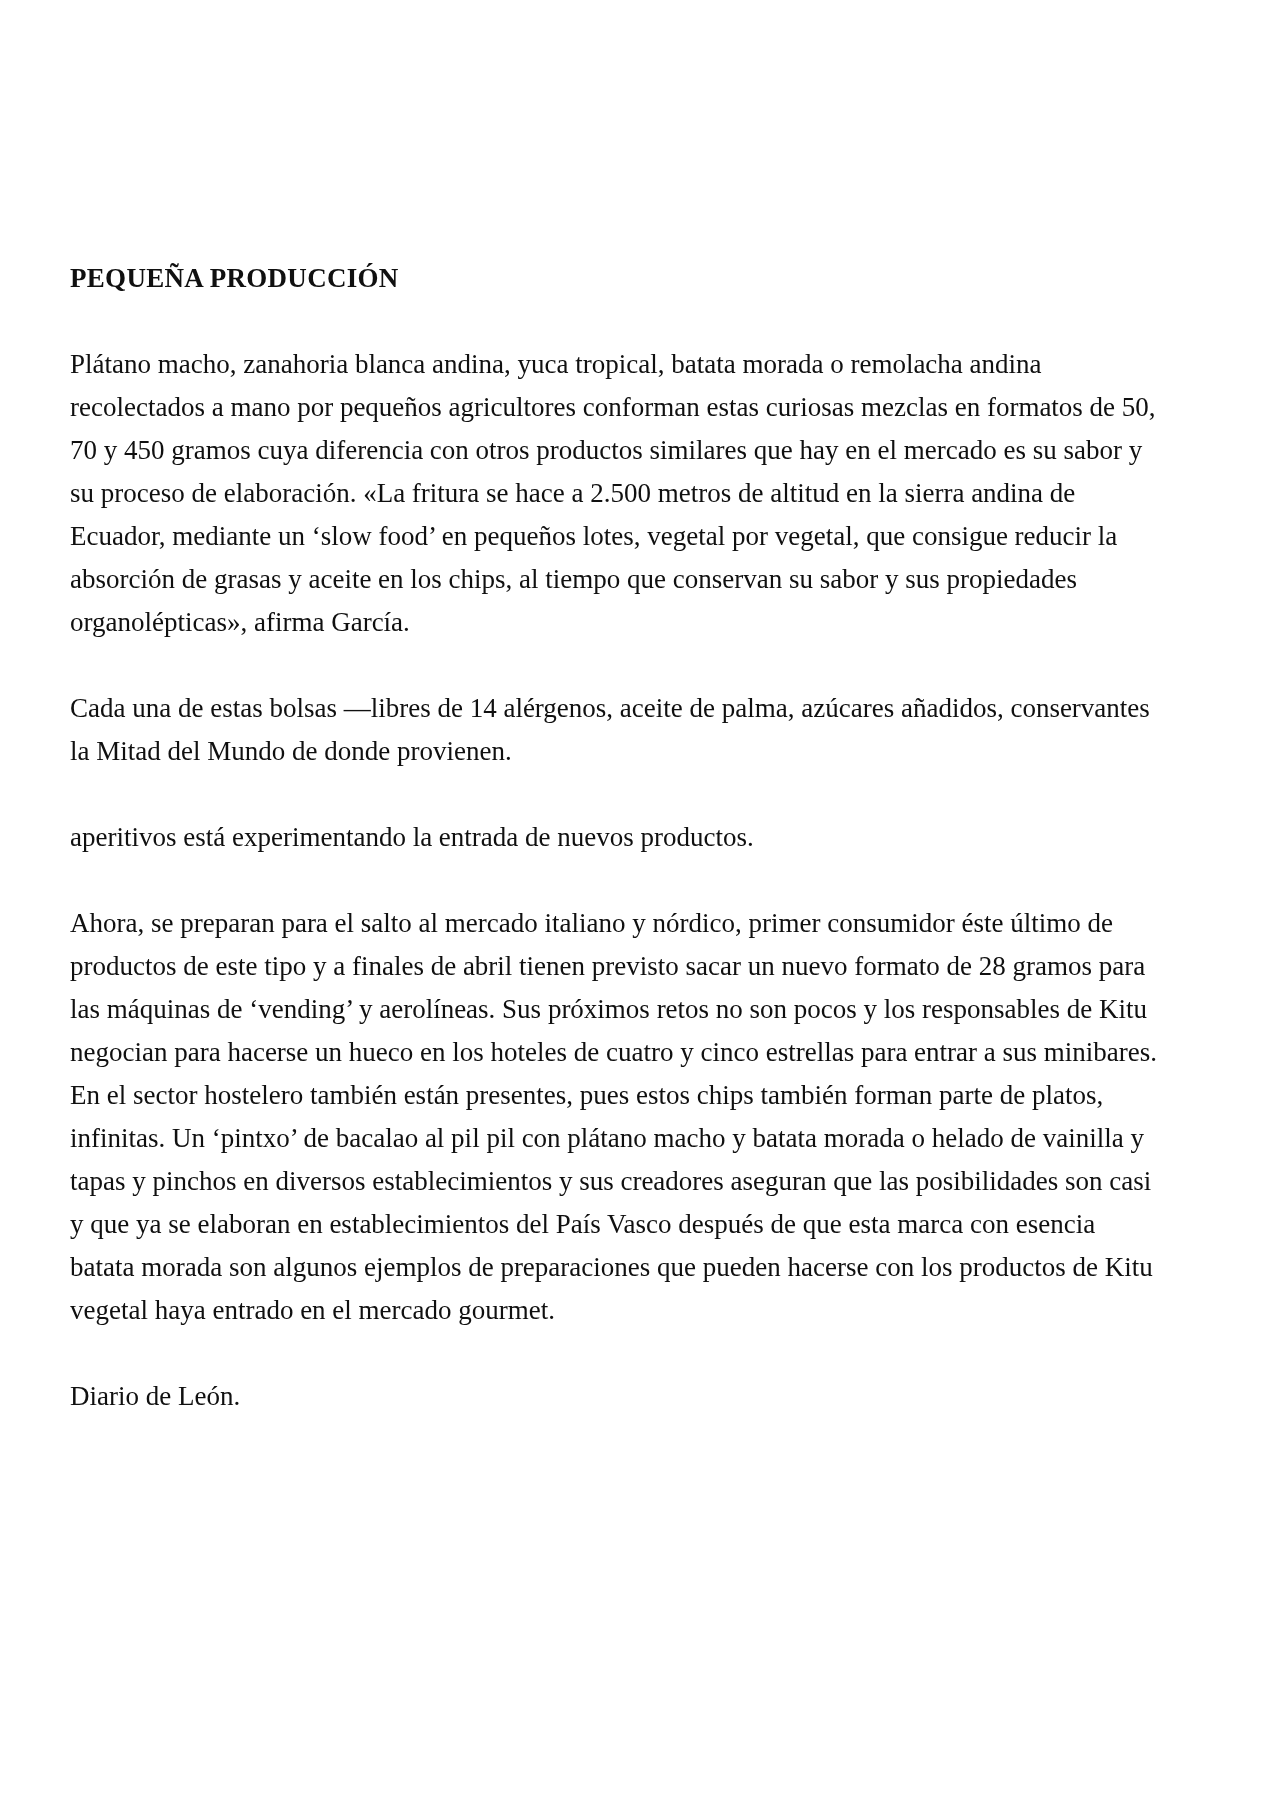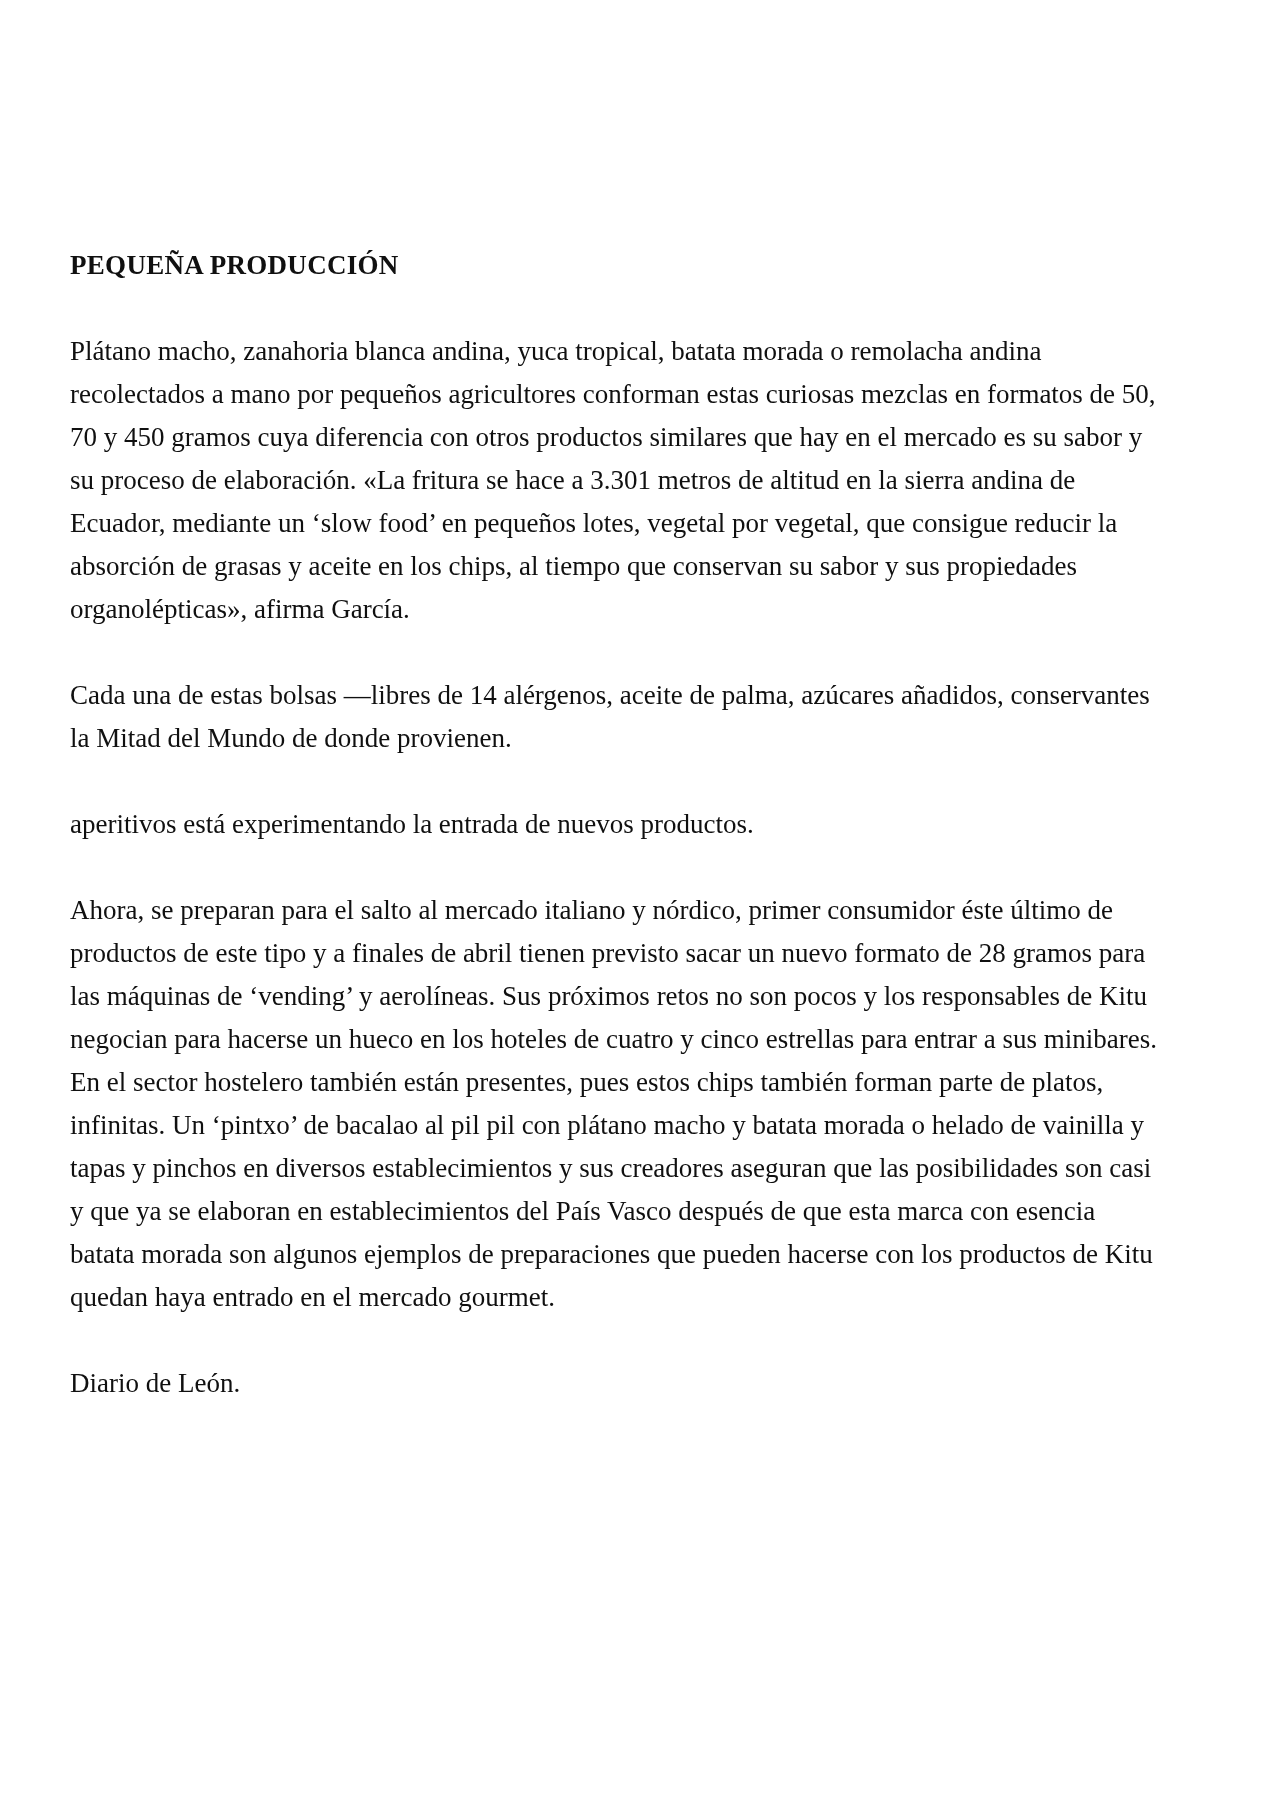--- a/index.html
+++ b/index.html
@@ -10,21 +10,21 @@
     width: 1280px;
     height: 1811px;
     background: #ffffff;
     font-family: "Liberation Serif", serif;
     position: relative;
     overflow: hidden;
   }
   .doc {
     position: absolute;
     left: 70px;
-    top: 244px;
+    top: 257px;
     width: 1146px;
     color: #101010;
     font-size: 27px;
     line-height: 43px;
   }
   .heading {
     margin: 0;
     font-size: 27px;
     font-weight: 700;
     letter-spacing: 0.3px;
@@ -40,21 +40,21 @@
 <body>
 
 <div class="doc">
 
   <h1 class="heading">PEQUEÑA PRODUCCIÓN</h1>
 
   <div class="para">
     <div class="line">Plátano macho, zanahoria blanca andina, yuca tropical, batata morada o remolacha andina</div>
     <div class="line">recolectados a mano por pequeños agricultores conforman estas curiosas mezclas en formatos de 50,</div>
     <div class="line">70 y 450 gramos cuya diferencia con otros productos similares que hay en el mercado es su sabor y</div>
-    <div class="line">su proceso de elaboración. «La fritura se hace a 3.301 metros de altitud en la sierra andina de</div>
+    <div class="line">su proceso de elaboración. «La fritura se hace a 2.500 metros de altitud en la sierra andina de</div>
     <div class="line">Ecuador, mediante un ‘slow food’ en pequeños lotes, vegetal por vegetal, que consigue reducir la</div>
     <div class="line">absorción de grasas y aceite en los chips, al tiempo que conservan su sabor y sus propiedades</div>
     <div class="line">organolépticas», afirma García.</div>
   </div>
 
   <div class="para">
     <div class="line">Cada una de estas bolsas —libres de 14 alérgenos, aceite de palma, azúcares añadidos, conservantes</div>
     <div class="line">la Mitad del Mundo de donde provienen.</div>
   </div>
 
@@ -65,20 +65,20 @@
   <div class="para">
     <div class="line">Ahora, se preparan para el salto al mercado italiano y nórdico, primer consumidor éste último de</div>
     <div class="line">productos de este tipo y a finales de abril tienen previsto sacar un nuevo formato de 28 gramos para</div>
     <div class="line">las máquinas de ‘vending’ y aerolíneas. Sus próximos retos no son pocos y los responsables de Kitu</div>
     <div class="line">negocian para hacerse un hueco en los hoteles de cuatro y cinco estrellas para entrar a sus minibares.</div>
     <div class="line">En el sector hostelero también están presentes, pues estos chips también forman parte de platos,</div>
     <div class="line">infinitas. Un ‘pintxo’ de bacalao al pil pil con plátano macho y batata morada o helado de vainilla y</div>
     <div class="line">tapas y pinchos en diversos establecimientos y sus creadores aseguran que las posibilidades son casi</div>
     <div class="line">y que ya se elaboran en establecimientos del País Vasco después de que esta marca con esencia</div>
     <div class="line">batata morada son algunos ejemplos de preparaciones que pueden hacerse con los productos de Kitu</div>
-    <div class="line">quedan haya entrado en el mercado gourmet.</div>
+    <div class="line">vegetal haya entrado en el mercado gourmet.</div>
   </div>
 
   <div class="para">
     <div class="line">Diario de León.</div>
   </div>
 
 </div>
 
 </body></html>

